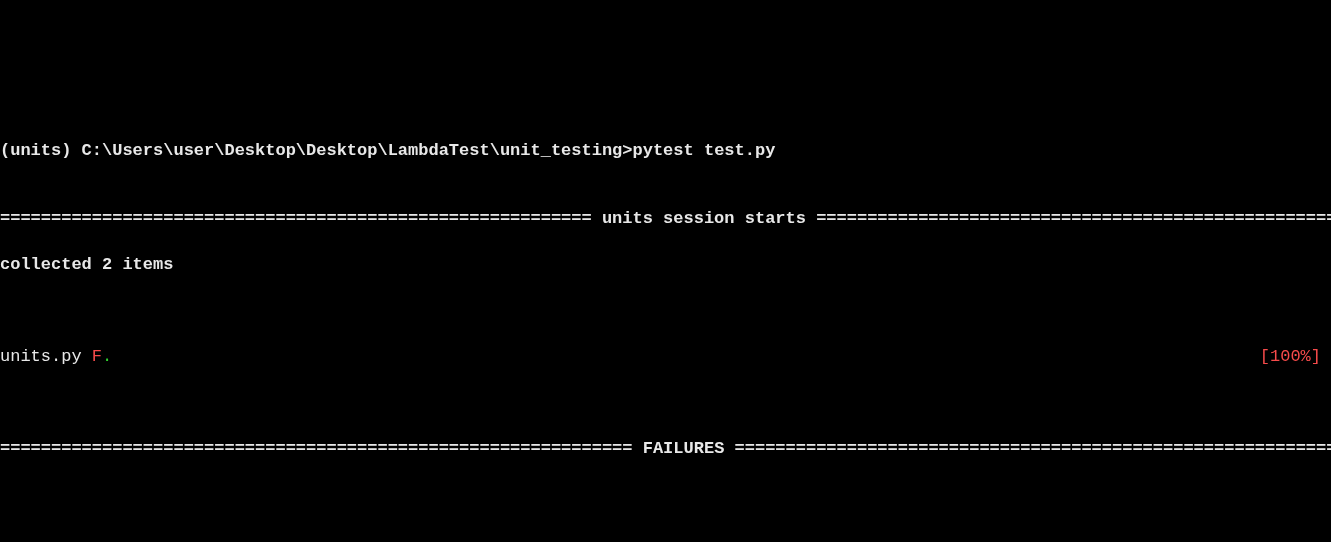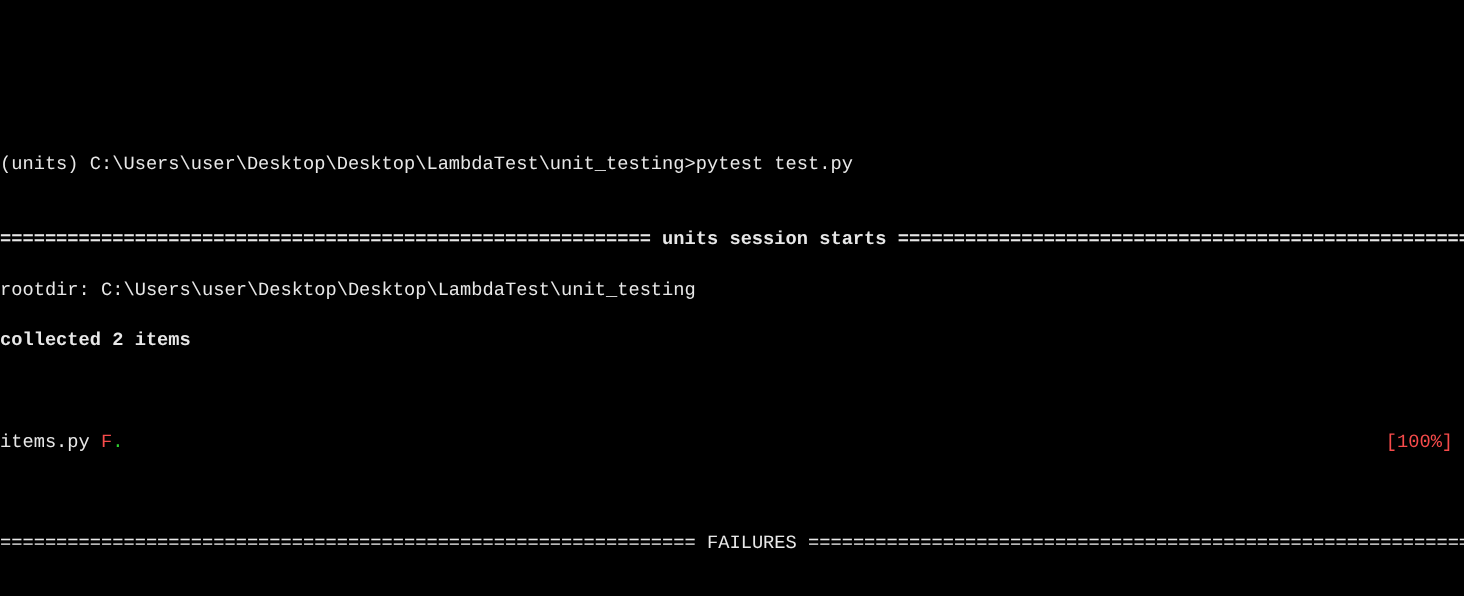--- a/index.html
+++ b/index.html
@@ -10,43 +10,42 @@
     font-size: 17px;
     line-height: 1.35;
     width: 1331px;
     height: 542px;
     overflow: hidden;
     white-space: pre;
   }
   .terminal {
     padding: 2px 0 0 0;
   }
-  .line { display: block; }
+  .line { display: block; font-weight: bold; }
   .grey { color: #e8e8e8; }
   .bold { font-weight: bold; }
   .red { color: #f74b4b; }
   .green { color: #2fd22f; }
   .row { display: flex; }
   .row .fill { flex: 1; }
   .progress { text-align: right; padding-right: 10px; }
 </style>
 </head>
 <body>
 
 
 
 <div class="terminal">
 
 <span class="line"><span class="grey">(units) C:\Users\user\Desktop\Desktop\LambdaTest\unit_testing&gt;</span><span class="grey">pytest test.py</span></span>
 
 <span class="line bold"><span>==========================================================</span><span> units session starts </span><span>==========================================================</span></span>
-<span class="line">rootdir: C:\Users\user\Desktop\Desktop\LambdaTest\unit_testing</span>
 <span class="line bold">collected 2 items</span>
 <span class="line"> </span>
-<div class="row"><span>items.py </span><span class="red">F</span><span class="green">.</span><span class="fill"></span><span class="red progress">[100%]</span></div>
+<div class="row"><span>units.py </span><span class="red">F</span><span class="green">.</span><span class="fill"></span><span class="red progress">[100%]</span></div>
 <span class="line"> </span>
 <span class="line"><span>============================================================== </span><span>FAILURES</span><span> ==============================================================</span></span>
 
 
 
 
 
 
 
 

